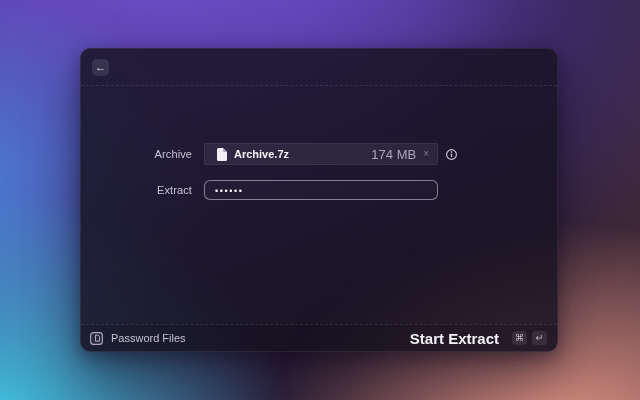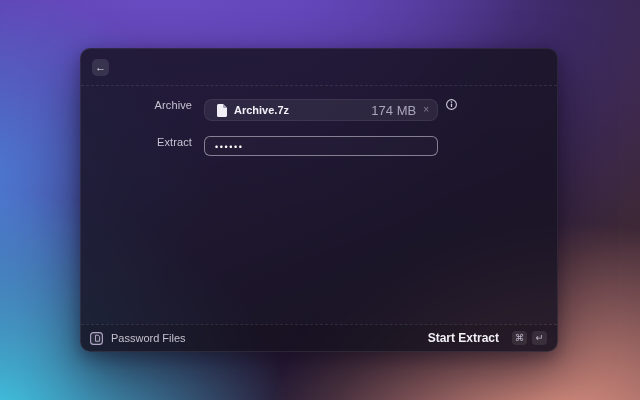--- a/index.html
+++ b/index.html
@@ -40,38 +40,38 @@
     border-radius: 5px;
     background: rgba(255,255,255,0.10);
     color: #e9e6ef;
     font-size: 11px; line-height: 16px;
     display: flex; align-items: center; justify-content: center;
     cursor: pointer;
   }
 
   .row {
     position: absolute; left: 0; right: 0;
-    display: flex; align-items: flex-start;
+    display: flex; align-items: center; margin-top: 44px;
   }
   .row-archive { top: 50px; height: 22px; }
   .row-password { top: 87px; height: 20px; }
   .field-label {
     width: 111px;
     text-align: right;
     margin-right: 12px;
     font-size: 11px;
     color: #c9c4d4;
     letter-spacing: 0.1px;
   }
 
   .chip {
     width: 234px; height: 22px;
     background: rgba(255,255,255,0.065);
     border: 1px solid rgba(255,255,255,0.07);
-    border-radius: 8px;
+    border-radius: 2px;
     display: flex; align-items: center;
     padding: 0 8px 0 12px;
   }
   .chip .doc-ic { flex: 0 0 auto; margin-right: 7px; display: flex; }
   .chip .fname {
     font-size: 11px; font-weight: 700; color: #f4f2f8;
     white-space: nowrap;
   }
   .chip .fsize {
     margin-left: auto;
@@ -105,21 +105,21 @@
     border-top: 1px dashed rgba(255,255,255,0.10);
     background: rgba(0,0,0,0.10);
     border-radius: 0 0 10px 10px;
     display: flex; align-items: center;
     padding: 0 10px 0 9px;
   }
   .footer .app-ic { display: flex; margin-right: 8px; }
   .footer .left-label { font-size: 11px; color: #c6c1cf; }
   .footer .spacer { margin-left: auto; }
   .footer .action-label {
-    font-size: 12px; font-weight: 700; color: #f2f0f6;
+    font-size: 15px; font-weight: 700; color: #f2f0f6;
     margin-right: 8px;
   }
   .keycap {
     width: 15px; height: 14px;
     background: rgba(255,255,255,0.09);
     border-radius: 4px;
     color: #bab4c7;
     font-size: 9.5px; line-height: 1;
     display: flex; align-items: center; justify-content: center;
     margin-left: 5px;

